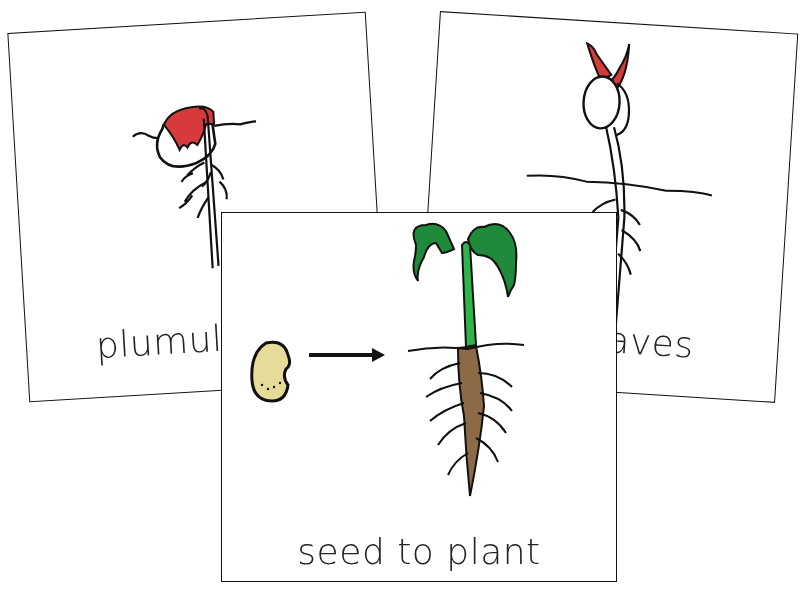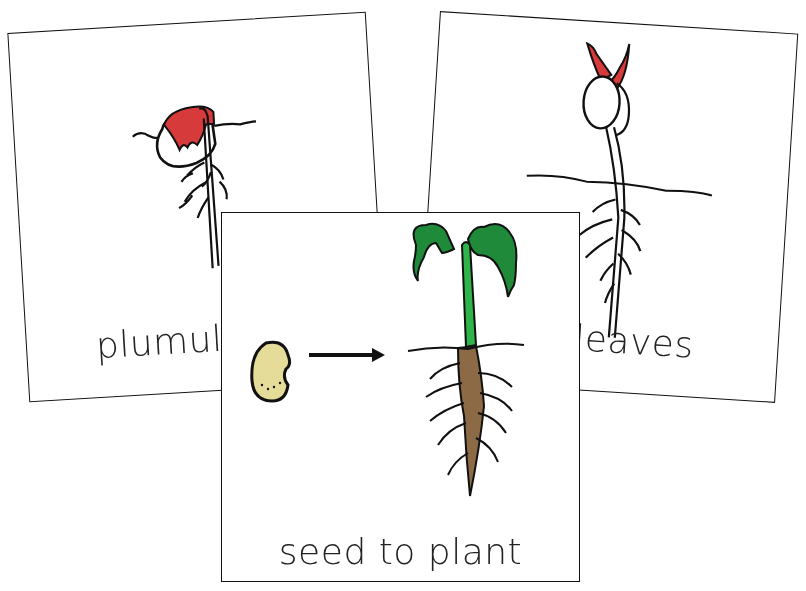--- a/index.html
+++ b/index.html
@@ -2,21 +2,21 @@
 <html><head>
 <meta charset="utf-8">
 <style>
   html, body { margin:0; padding:0; background:#ffffff; }
   body { width:806px; height:591px; position:relative; overflow:hidden; font-family:"DejaVu Sans", sans-serif; }
   .card { position:absolute; background:#fff; border:1.4px solid #111; box-sizing:border-box; }
   .card svg { position:absolute; left:0; top:0; }
   .label { position:absolute; left:0; right:0; text-align:center; color:#222; font-family:"DejaVu Sans", sans-serif; font-weight:300; letter-spacing:0.5px; }
   #card-left { left:18px; top:22px; width:359px; height:370px; transform:rotate(-3.4deg); transform-origin:center; }
   #card-right { left:428px; top:22px; width:359px; height:370px; transform:rotate(3.6deg); transform-origin:center; }
-  #card-front { left:221px; top:212px; width:359px; height:370px; }
+  #card-front { left:221px; top:212px; width:396px; height:370px; }
 </style>
 </head>
 <body>
 
 <div id="card-left" class="card">
   <svg width="359" height="370" viewBox="0 0 359 370">
 
     <path d="M118 110 q8 -6 16 0 q10 6 22 0 M200 104 q14 -2 26 0 q10 -2 16 -2" stroke="#111" stroke-width="2.2" fill="none"></path>
 
     <path d="M148 104 q-10 14 -4 28 q10 16 36 8 q16 -6 20 -18 l-2 -24 q-20 -10 -40 -4 q-8 2 -10 10z" fill="#fff" stroke="#111" stroke-width="2.6"></path>

